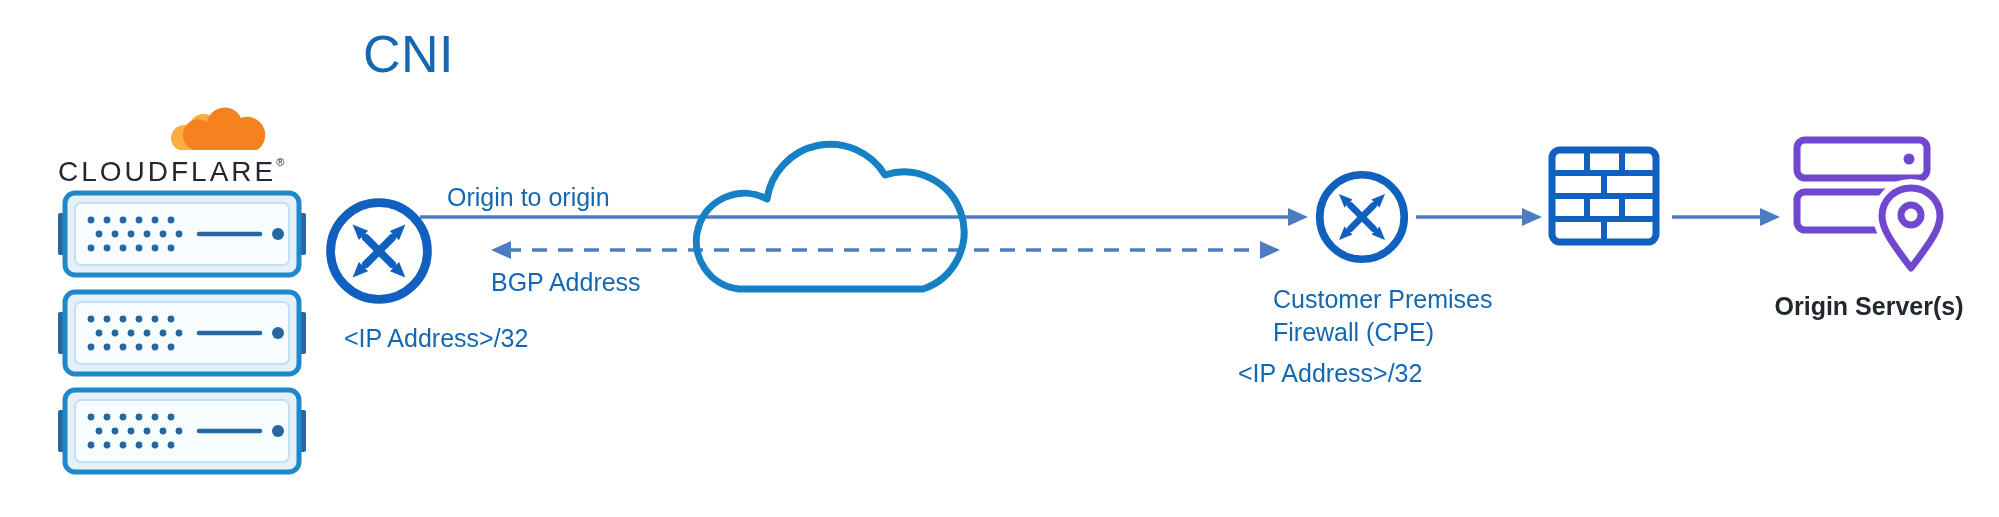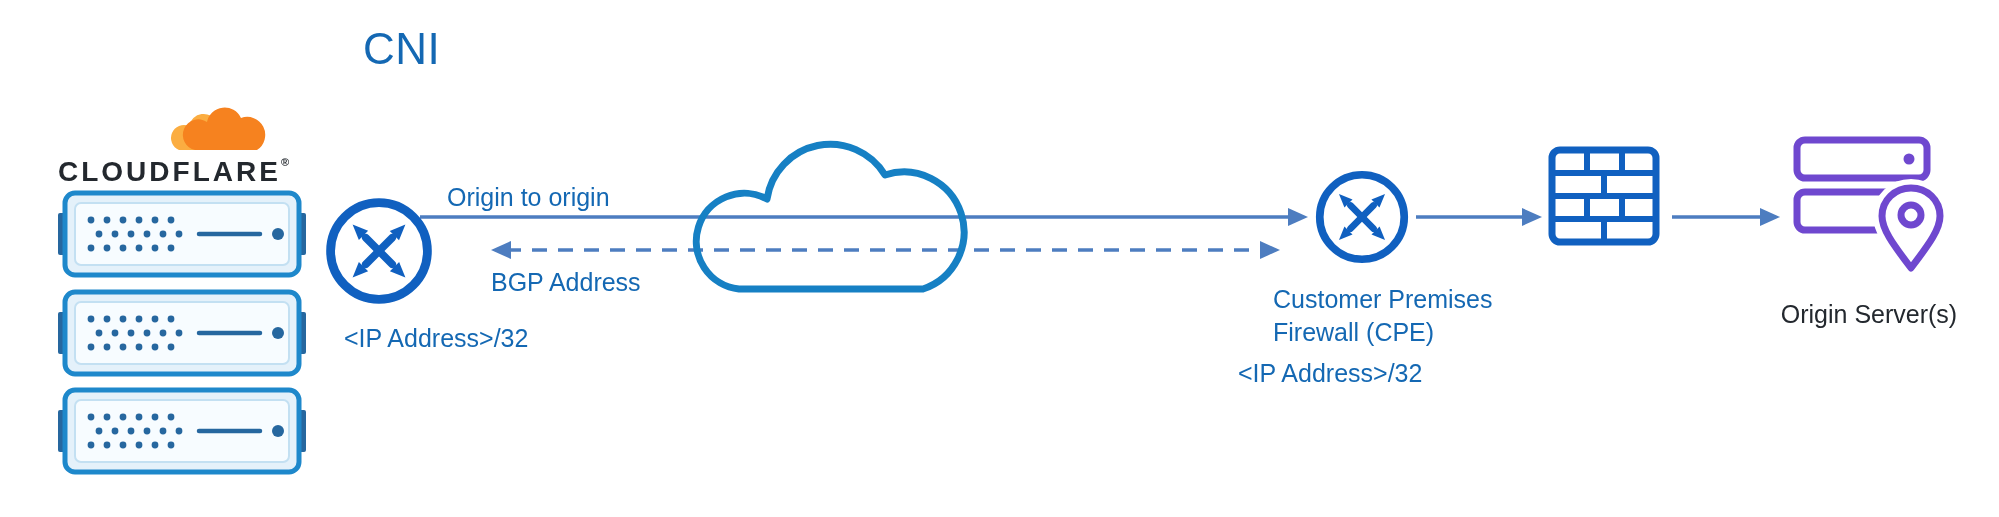--- a/index.html
+++ b/index.html
@@ -6,24 +6,24 @@
     --blue:#1468b3; --icon-blue:#1060c0; --cloud-blue:#1680c4; --arrow:#4d7dc0;
     --purple:#6f48cf; --orange:#f6821f; --orange-light:#fbad41;
     --server-stroke:#1e88cb; --server-dark:#26679f; --dark-text:#23282e;
   }
   html,body{margin:0;padding:0;background:#ffffff;}
   .canvas{position:relative;width:1999px;height:517px;background:#fff;
           font-family:"Liberation Sans","DejaVu Sans",sans-serif;overflow:hidden;}
   .abs{position:absolute;}
   .label{color:var(--blue);font-size:25px;line-height:1.3;white-space:nowrap;}
   .label.wrap{white-space:normal;}
-  .title{color:var(--blue);font-size:44px;font-weight:500;letter-spacing:.5px;}
+  .title{color:var(--blue);font-size:52px;font-weight:500;letter-spacing:.5px;}
   .center{text-align:center;}
   .dark{color:var(--dark-text);}
-  .wordmark{color:var(--dark-text);font-weight:700;font-size:28px;letter-spacing:3px;white-space:nowrap;}
+  .wordmark{color:var(--dark-text);font-weight:400;font-size:28px;letter-spacing:3px;white-space:nowrap;}
   .wordmark .reg{font-size:11px;vertical-align:top;letter-spacing:0;}
 
   
   .router-circle{fill:#fff;stroke:var(--icon-blue);stroke-width:8;}
   .router-line{stroke:var(--icon-blue);stroke-width:7;stroke-linecap:round;fill:none;}
   .router-head{fill:var(--icon-blue);stroke:none;}
   .cloud-path{fill:none;stroke:var(--cloud-blue);stroke-width:7;stroke-linejoin:round;}
   .conn{stroke:var(--arrow);stroke-width:3.5;fill:none;}
   .conn.dashed{stroke-dasharray:15 11;}
   .conn-head{fill:var(--arrow);stroke:none;}
@@ -207,15 +207,15 @@
   </svg>
 
   <svg class="abs" style="left:1792px;top:130px;" width="155" height="145" viewBox="0 0 155 145">
     <rect class="origin-rect" x="5" y="10" width="130" height="38" rx="8"></rect>
     <circle class="origin-dot" cx="117" cy="29" r="5.5"></circle>
     <rect class="origin-rect" x="5" y="62" width="130" height="38" rx="8"></rect>
     <path class="pin-halo" d="M119 58 C 103 58 90 70 90 86 C 90 99 100 113 119 138 C 138 113 148 99 148 86 C 148 70 135 58 119 58 Z"></path>
     <path class="pin" d="M119 58 C 103 58 90 70 90 86 C 90 99 100 113 119 138 C 138 113 148 99 148 86 C 148 70 135 58 119 58 Z"></path>
     <circle class="pin-hole" cx="119" cy="85" r="10"></circle>
   </svg>
-  <div class="abs label center dark" style="left:1769px;top:298px;width:200px;">Origin Server(s)</div>
+  <div class="abs label center dark" style="left:1769px;top:290px;width:200px;font-weight:bold;">Origin Server(s)</div>
 
 </div>
 
 </body></html>

